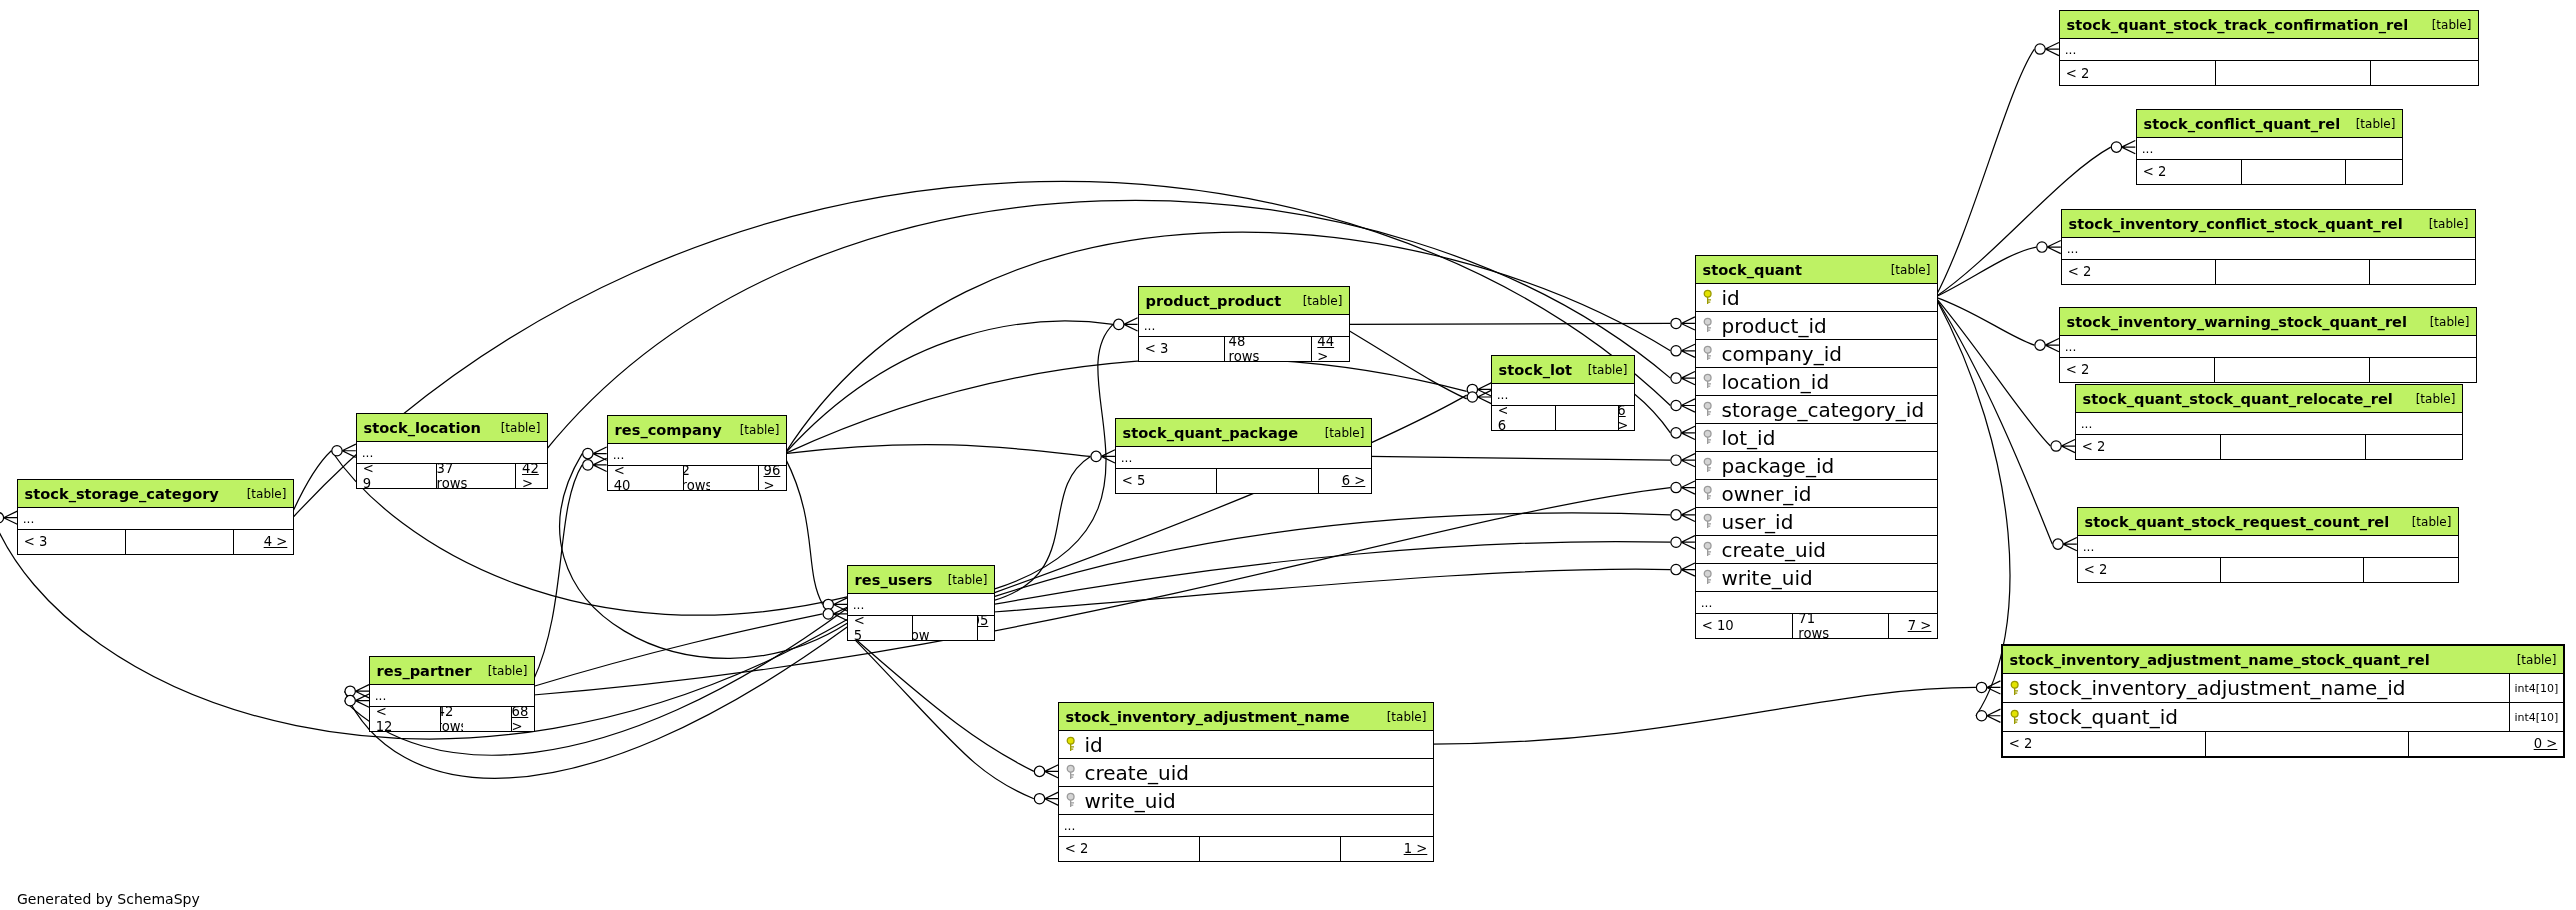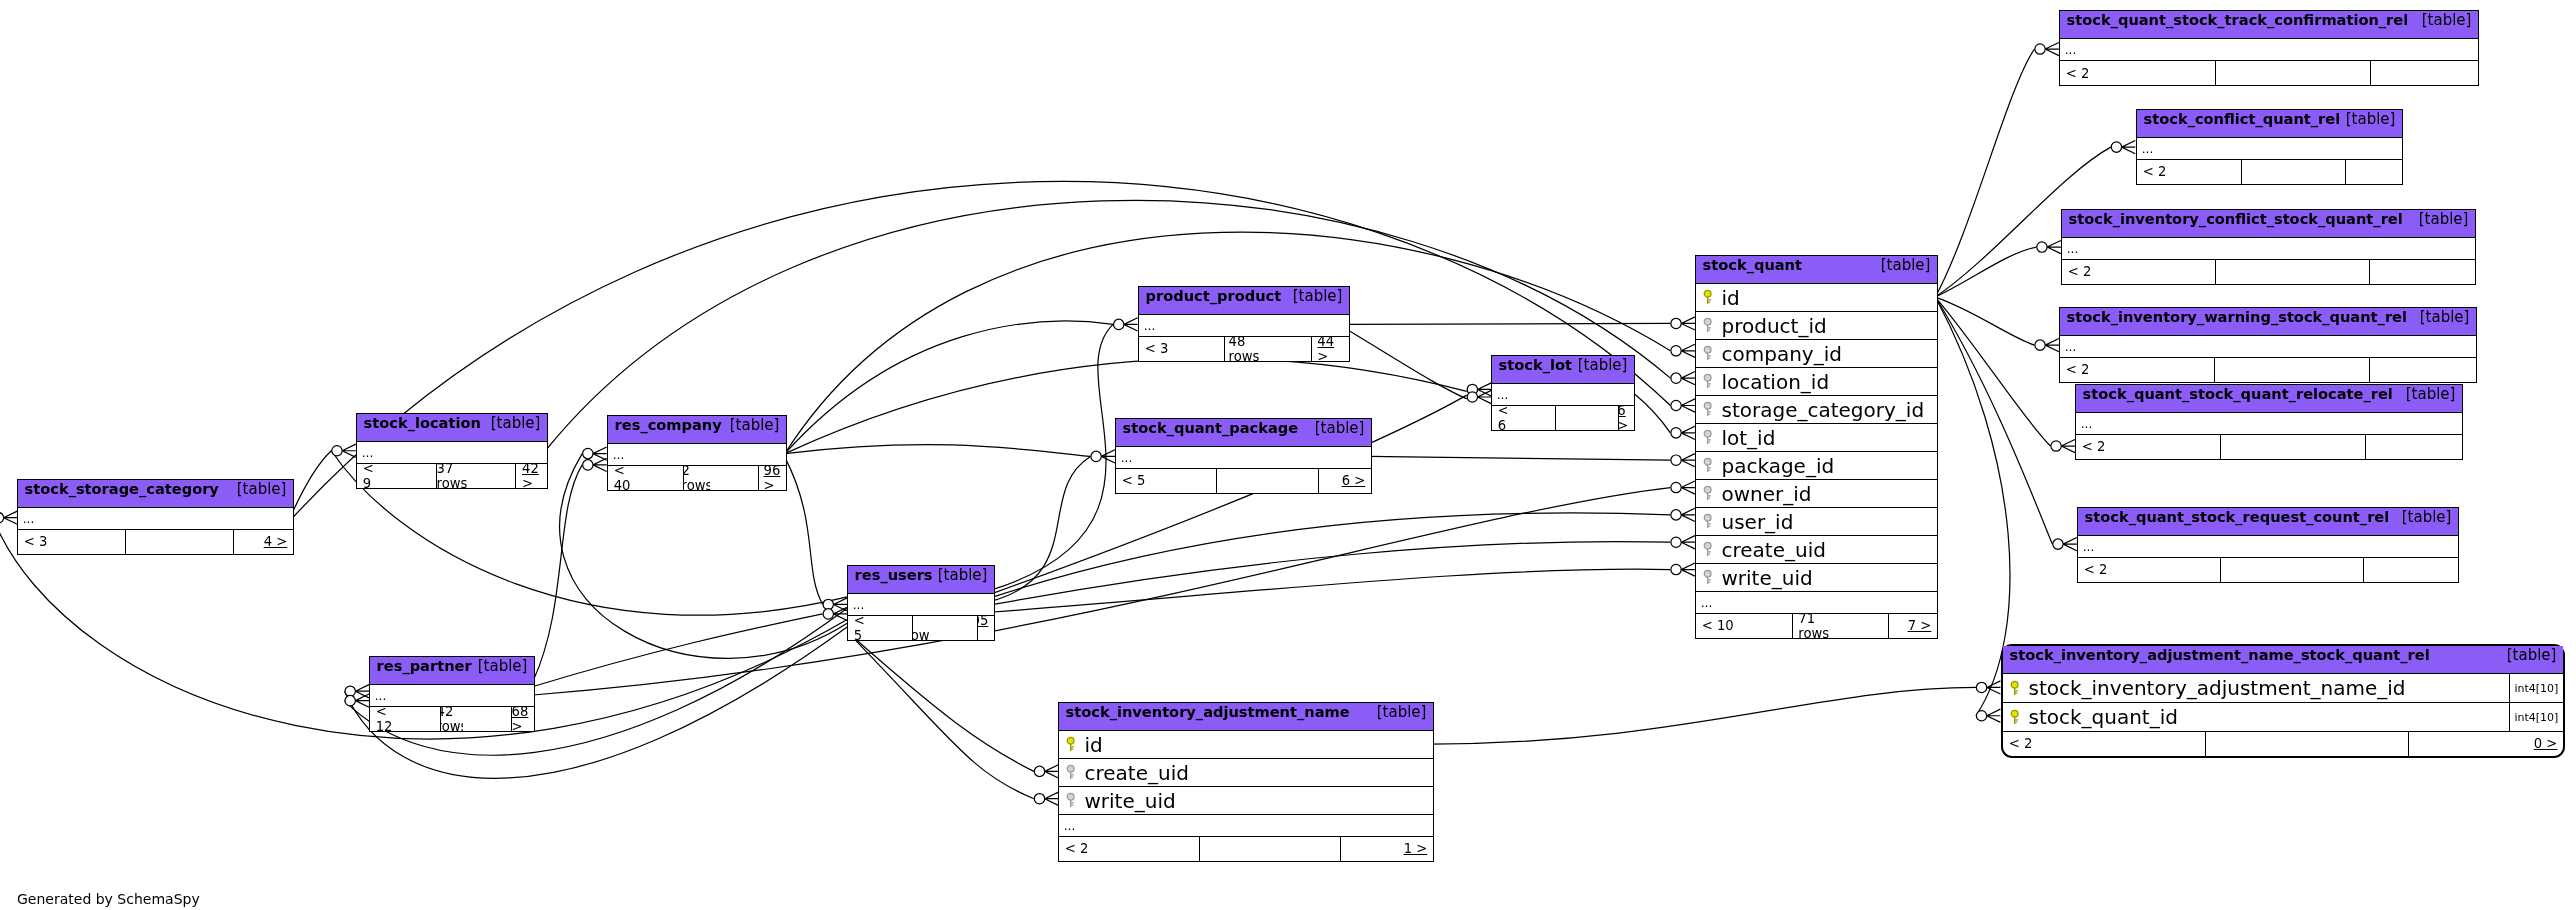--- a/index.html
+++ b/index.html
@@ -3,25 +3,25 @@
 <meta charset="utf-8">
 <style>
   html,body{margin:0;padding:0;background:#fff;}
   .canvas{position:relative;width:2576px;height:910px;background:#ffffff;
           font-family:"DejaVu Sans","Liberation Sans",sans-serif;color:#000;overflow:hidden;}
   .lines{position:absolute;left:0;top:0;width:2576px;height:910px;z-index:1;}
   .rel{fill:none;stroke:#000;stroke-width:1.3;}
   .cfc{fill:#fff;stroke:#000;stroke-width:1.3;}
   .cfp{fill:none;stroke:#000;stroke-width:1.3;}
   .tbl{position:absolute;border:1.4px solid #000;background:#fff;z-index:2;font-size:14px;}
-  .tbl.hl{border-width:2.4px;border-radius:11px;}
-  .th{display:flex;justify-content:space-between;background:#8b5cf6;
+  .tbl.hl{border-width:2.4px;}
+  .th{display:flex;justify-content:space-between;align-items:center;background:#bef264;
       border-bottom:1.4px solid #000;height:27px;padding:0 6.6px;gap:1px;white-space:nowrap;}
   .tname{font-weight:bold;font-size:14.6px;}
-  .tbadge{font-size:15px;}
+  .tbadge{font-size:12px;}
   .row{display:flex;align-items:center;height:27px;border-bottom:0.9px solid #000;padding:0 0 0 5.7px;gap:8.5px;white-space:nowrap;}
   .row.ell{height:21px;font-size:12.3px;padding-left:4.7px;}
   .cname{font-size:20px;}
   .typ{border-left:0.9px solid #000;align-self:stretch;display:flex;align-items:center;
        padding:0 4.7px;margin-left:auto;font-size:11px;}
   .key{width:11.3px;height:17px;flex:0 0 auto;}
   .key.gold circle{fill:#e3e300;stroke:#9a9a00;stroke-width:1.4;}
   .key.gold path{fill:none;stroke:#9a9a00;stroke-width:1.4;}
   .key.gray circle{fill:#d4d4d4;stroke:#9b9b9b;stroke-width:1.4;}
   .key.gray path{fill:none;stroke:#9b9b9b;stroke-width:1.4;}

